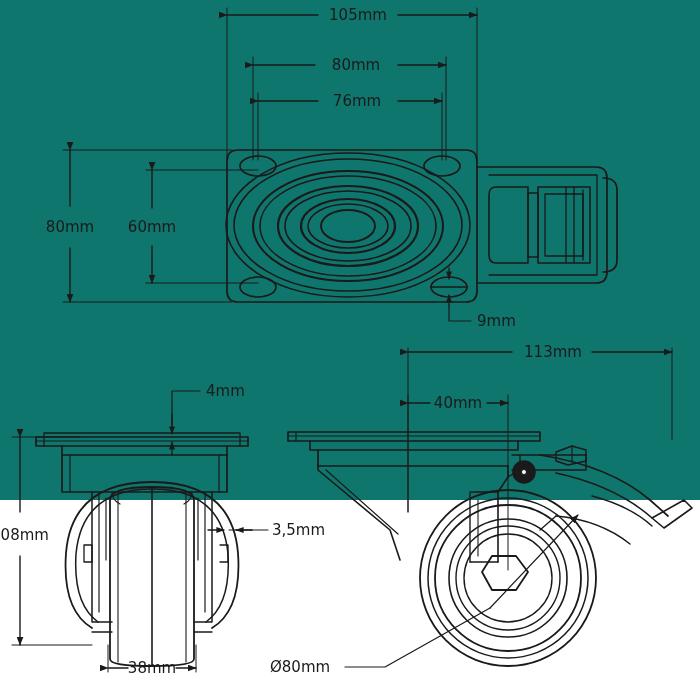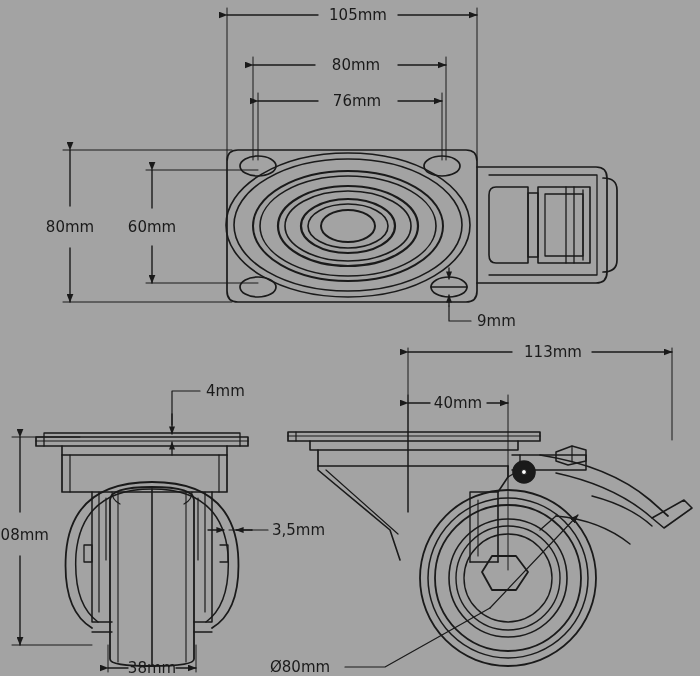--- a/index.html
+++ b/index.html
@@ -1,18 +1,18 @@
 <!DOCTYPE html>
 <html><head>
 <meta charset="utf-8">
 <style>
   html,body{margin:0;padding:0;background:#ffffff;}
   body{width:700px;height:700px;overflow:hidden;
        font-family:"DejaVu Sans","Liberation Sans",sans-serif;}
-  #stage{position:relative;width:700px;height:676px;background:#a3a3a3;}
+  #stage{position:relative;width:700px;height:500px;background:#0f766e;}
   svg{display:block;}
   .dimtext{font-family:"DejaVu Sans","Liberation Sans",sans-serif;
            font-size:15px;fill:#1a1a1a;}
 </style>
 </head>
 <body>
 
 <div id="stage">
 <svg width="700" height="700" viewBox="0 0 700 700">
   <defs>

